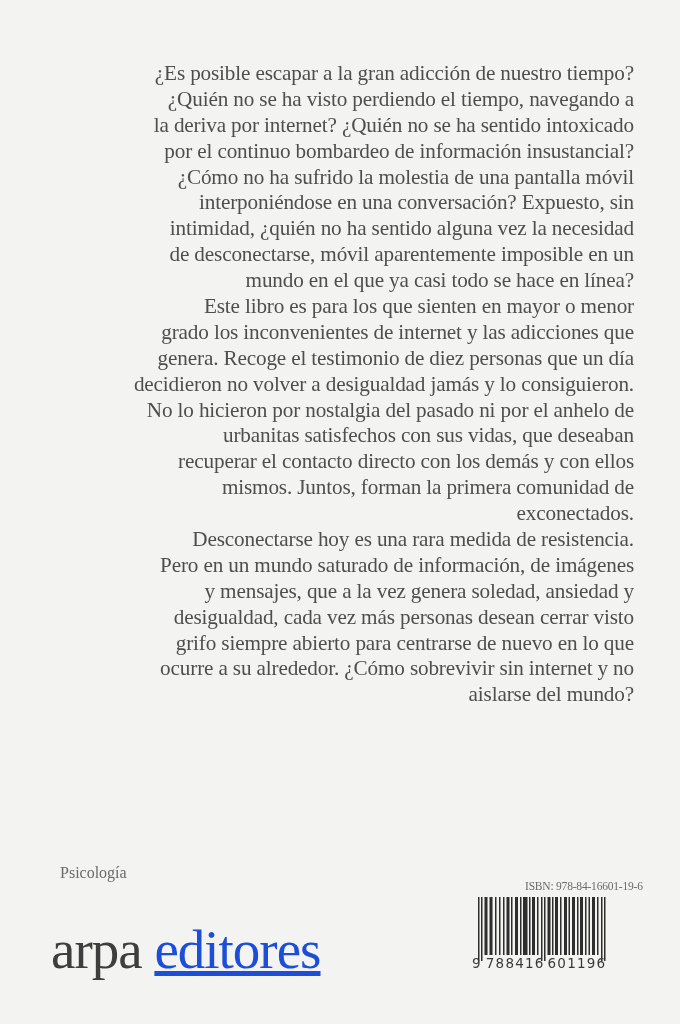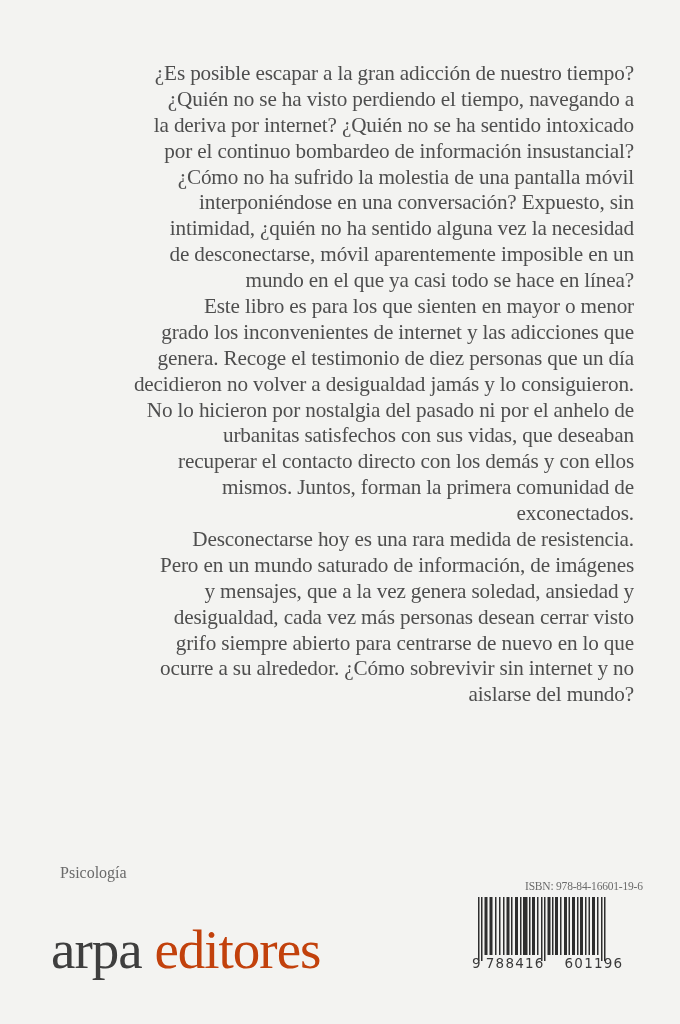--- a/index.html
+++ b/index.html
@@ -45,21 +45,22 @@
       top: 920px;
       font-size: 55px;
       line-height: 60px;
       letter-spacing: -1px;
       white-space: nowrap;
     }
     .publisher .arpa {
       color: #3e3e3e;
     }
     .publisher .editores {
-      color: #c2410c;
+      color: #1d4ed8;
+      text-decoration: underline;
     }
     .isbn-text {
       position: absolute;
       left: 480px;
       top: 880px;
       font-size: 11.5px;
       color: #6a6a6a;
       letter-spacing: -0.2px;
       margin-left: 45px;
     }
@@ -80,21 +81,21 @@
       font-family: "DejaVu Sans", sans-serif;
       font-size: 13.5px;
       color: #3a3a3a;
       letter-spacing: 1.2px;
       white-space: nowrap;
     }
     .barcode-digits .first {
       margin-right: 4px;
     }
     .barcode-digits .mid {
-      margin-right: 20px;
+      margin-right: 3px;
     }
   </style>
 </head>
 <body>
 
 <div class="blurb" id="blurb">
     <div class="line">¿Es posible escapar a la gran adicción de nuestro tiempo?</div>
     <div class="line indent">¿Quién no se ha visto perdiendo el tiempo, navegando a</div>
     <div class="line">la deriva por internet? ¿Quién no se ha sentido intoxicado</div>
     <div class="line">por el continuo bombardeo de información insustancial?</div>

